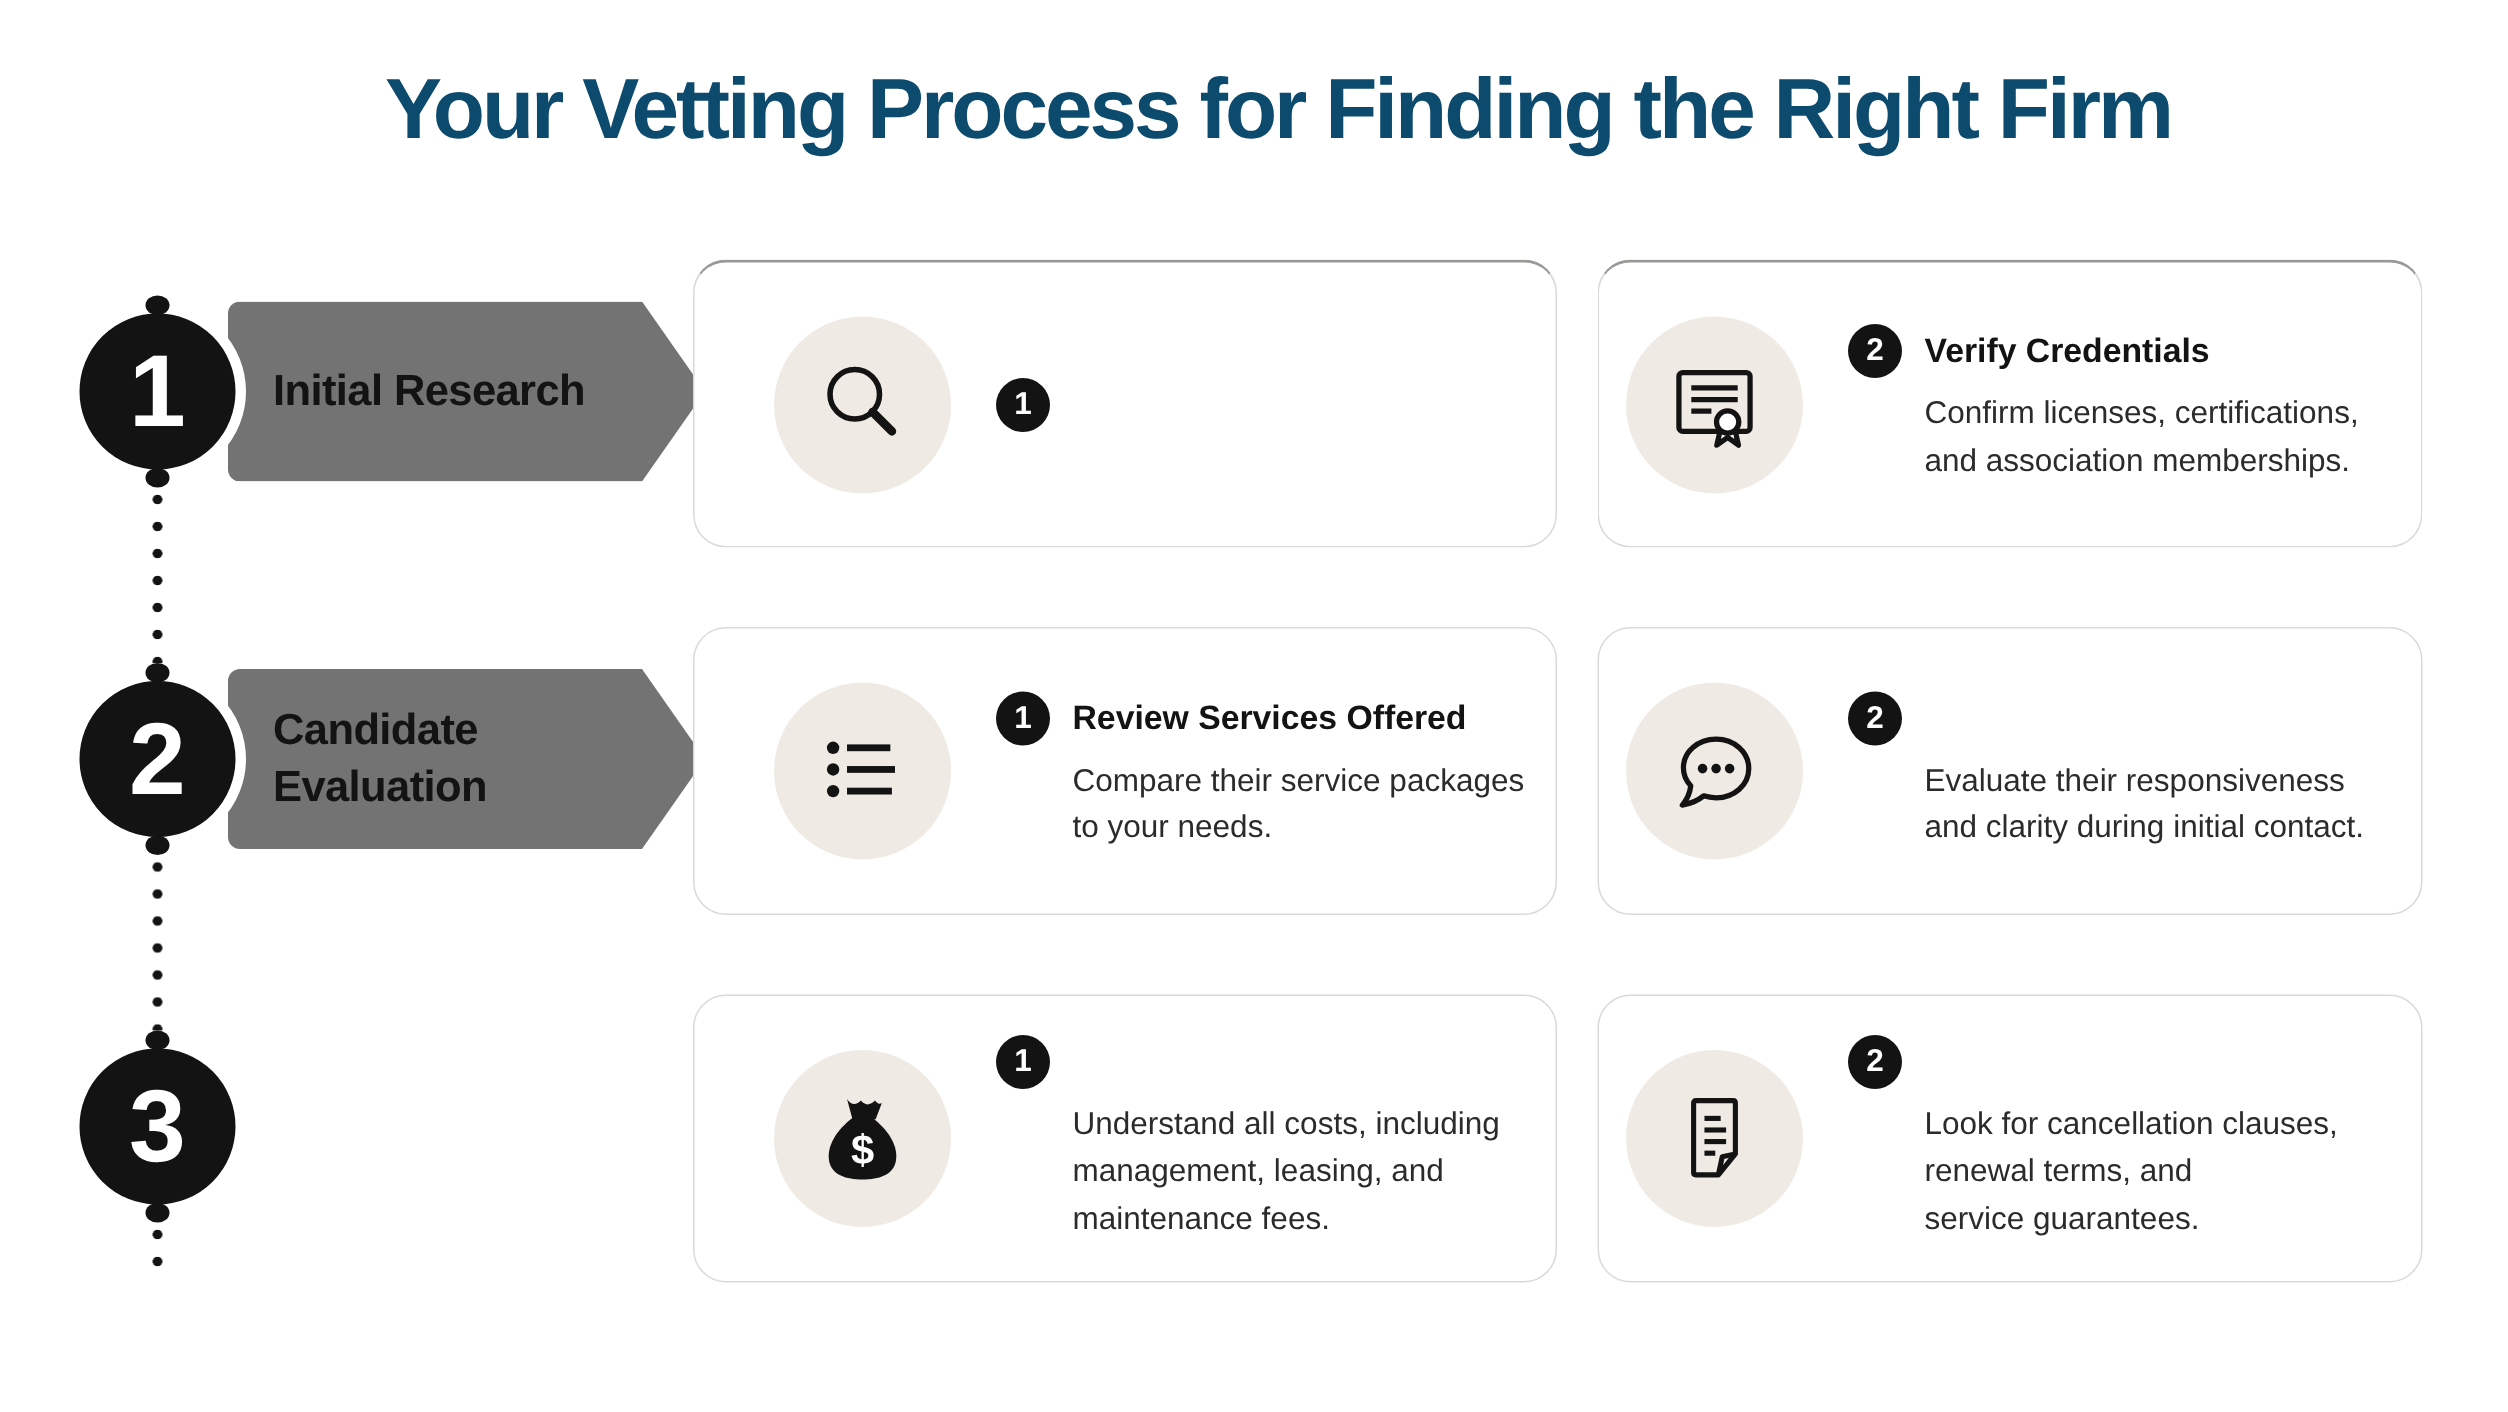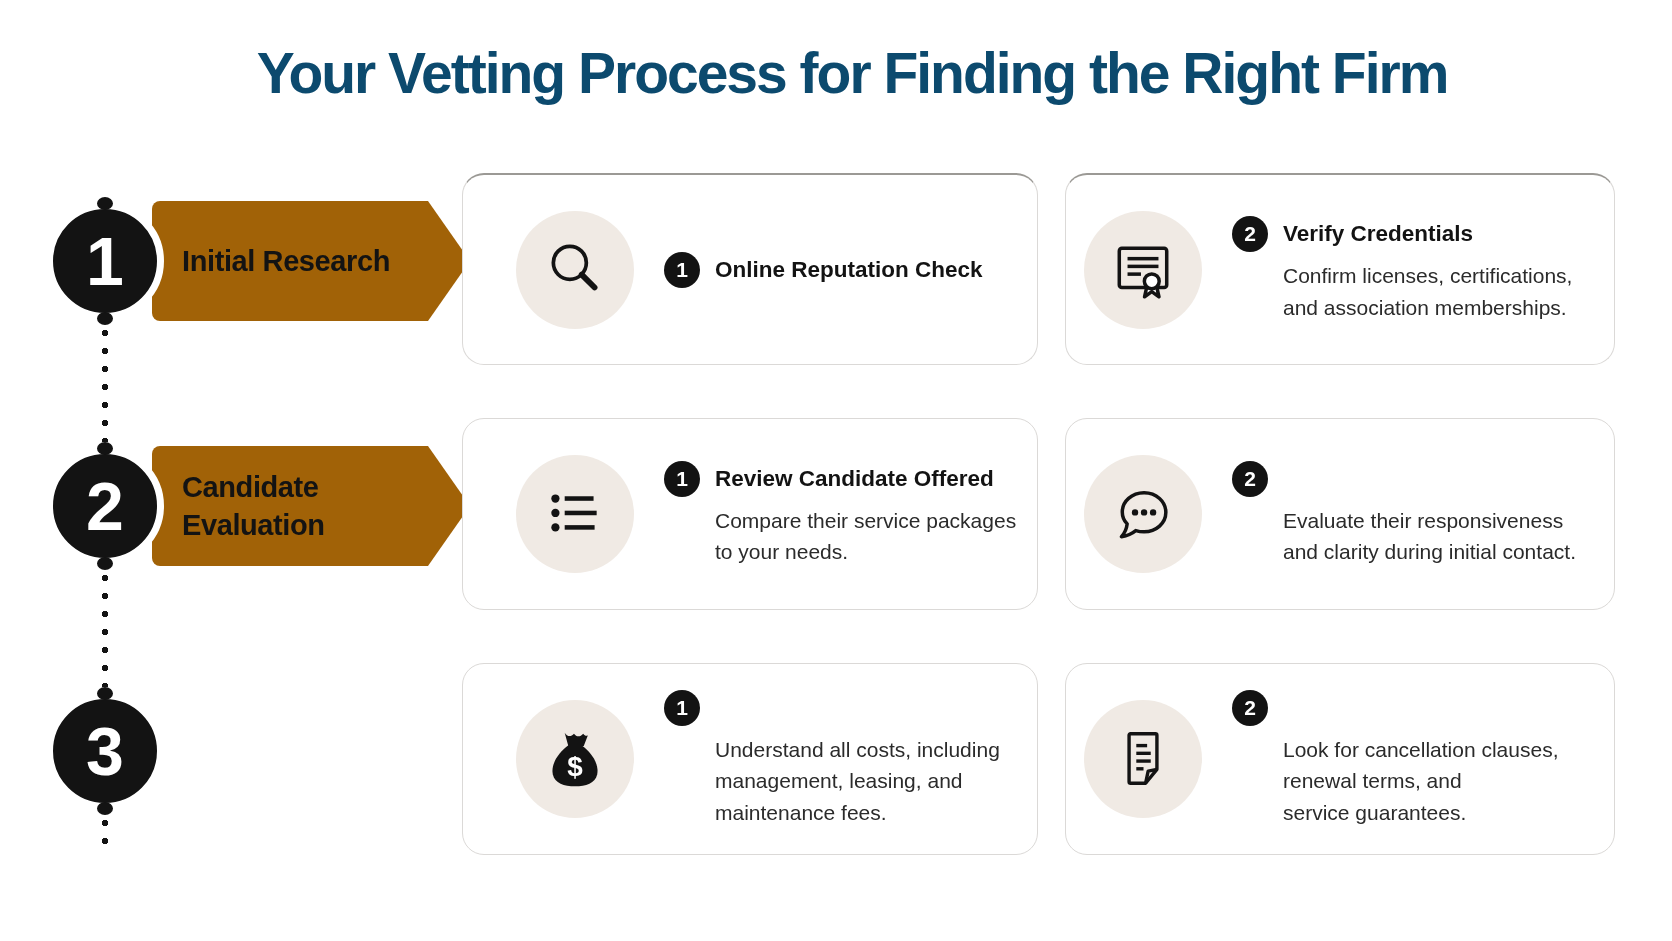--- a/index.html
+++ b/index.html
@@ -12,21 +12,21 @@
     font-size:57px;font-weight:800;letter-spacing:-2px;color:#0c4a6e;
   }
   .row{position:absolute;left:0;width:100%;height:192px;}
   .row0{top:173px;}
   .row1{top:418px;}
   .row2{top:663px;}
 
   
   .banner{
     position:absolute;left:152px;top:28px;width:318px;height:120px;
-    background:#a16207;border-radius:8px 0 0 8px;
+    background:#737373;border-radius:8px 0 0 8px;
     clip-path:polygon(0 0, calc(100% - 42px) 0, 100% 50%, calc(100% - 42px) 100%, 0 100%);
     display:flex;align-items:center;padding-left:30px;box-sizing:border-box;
   }
   .step-label{
     font-size:29px;font-weight:700;line-height:1.32;letter-spacing:-0.4px;
     white-space:pre-line;color:#131313;
   }
   
   .step-circle{
     position:absolute;left:46px;top:29px;width:104px;height:104px;
@@ -99,21 +99,20 @@
     <div class="card card-left">
       <div class="icon-circle">
         <svg width="66" height="66" viewBox="0 0 64 64">
           <circle cx="27" cy="25" r="16" fill="none" stroke="#131313" stroke-width="3.6"></circle>
           <line x1="38.5" y1="36.5" x2="51" y2="49" stroke="#131313" stroke-width="5.6" stroke-linecap="round"></line>
         </svg>
       </div>
       <div class="card-body">
         <div class="title-row">
           <div class="badge">1</div>
-          <div class="card-title">Online Reputation Check</div>
         </div>
       </div>
     </div>
 
     <div class="card card-right">
       <div class="icon-circle">
         <svg width="66" height="66" viewBox="0 0 64 64" fill="none" stroke="#131313" stroke-width="3.4">
           <rect x="9" y="11" width="46" height="38" rx="2.5"></rect>
           <line x1="17" y1="21" x2="47" y2="21"></line>
           <line x1="17" y1="28.5" x2="47" y2="28.5"></line>
@@ -149,21 +148,21 @@
           <rect x="22" y="14.8" width="28" height="4.4"></rect>
           <circle cx="13" cy="31" r="4"></circle>
           <rect x="22" y="28.8" width="31" height="4.4"></rect>
           <circle cx="13" cy="45" r="4"></circle>
           <rect x="22" y="42.8" width="29" height="4.4"></rect>
         </svg>
       </div>
       <div class="card-body">
         <div class="title-row">
           <div class="badge">1</div>
-          <div class="card-title">Review Candidate Offered</div>
+          <div class="card-title">Review Services Offered</div>
         </div>
         <div class="card-desc">Compare their service packages
 to your needs.</div>
       </div>
     </div>
 
     <div class="card card-right">
       <div class="icon-circle">
         <svg width="68" height="68" viewBox="0 0 64 64">
           <path d="M33 12 C21.5 12 12.5 20 12.5 30 C12.5 34.4 14.2 38.3 17.1 41.3 C16.6 45.6 14.7 50 11.8 53.4 C16.9 52.5 21.9 50.3 25.2 47.6 C27.7 48.4 30.3 48.8 33 48.8 C44.5 48.8 53.5 40.6 53.5 30.4 C53.5 20.2 44.5 12 33 12 Z" fill="none" stroke="#131313" stroke-width="3.3" stroke-linejoin="round"></path>

